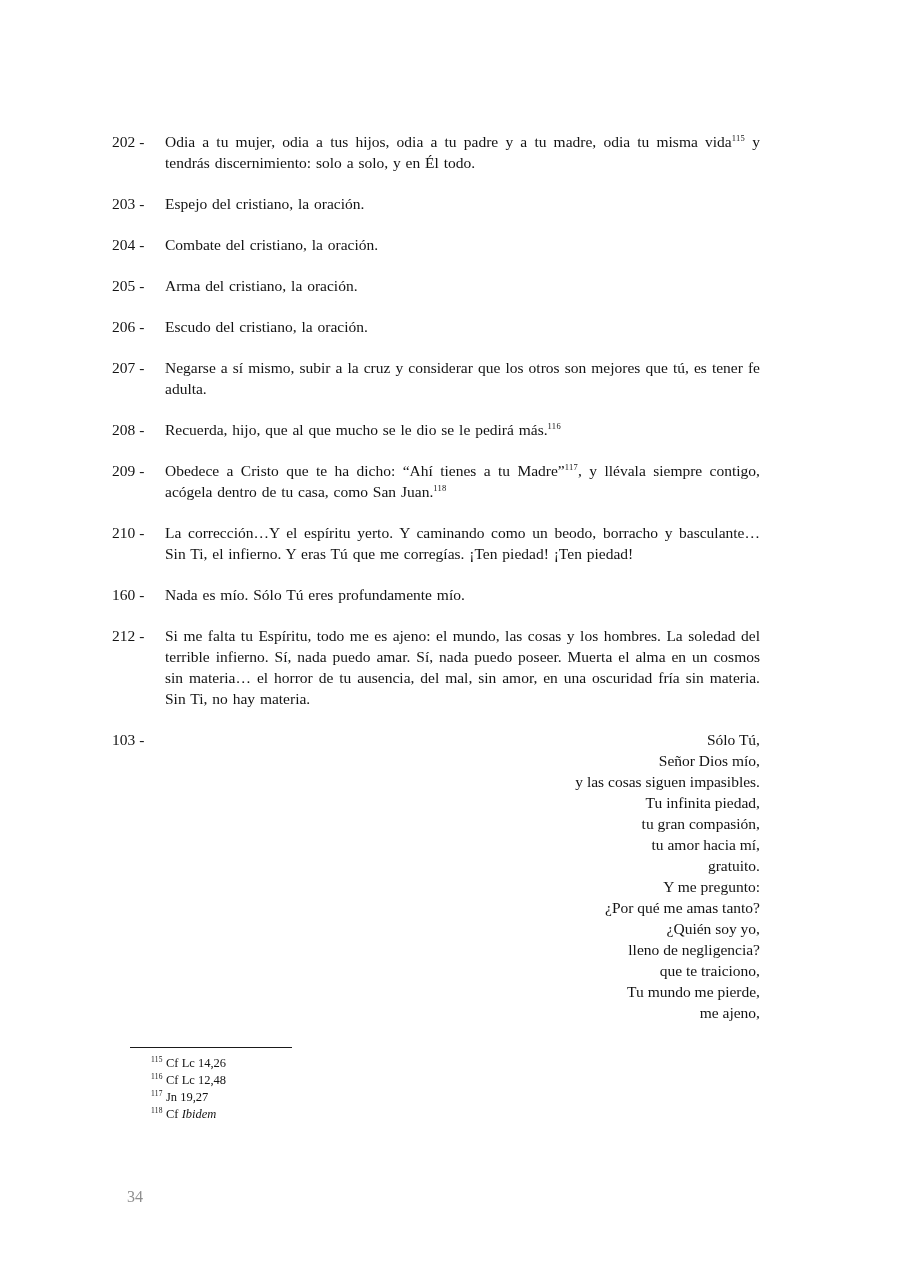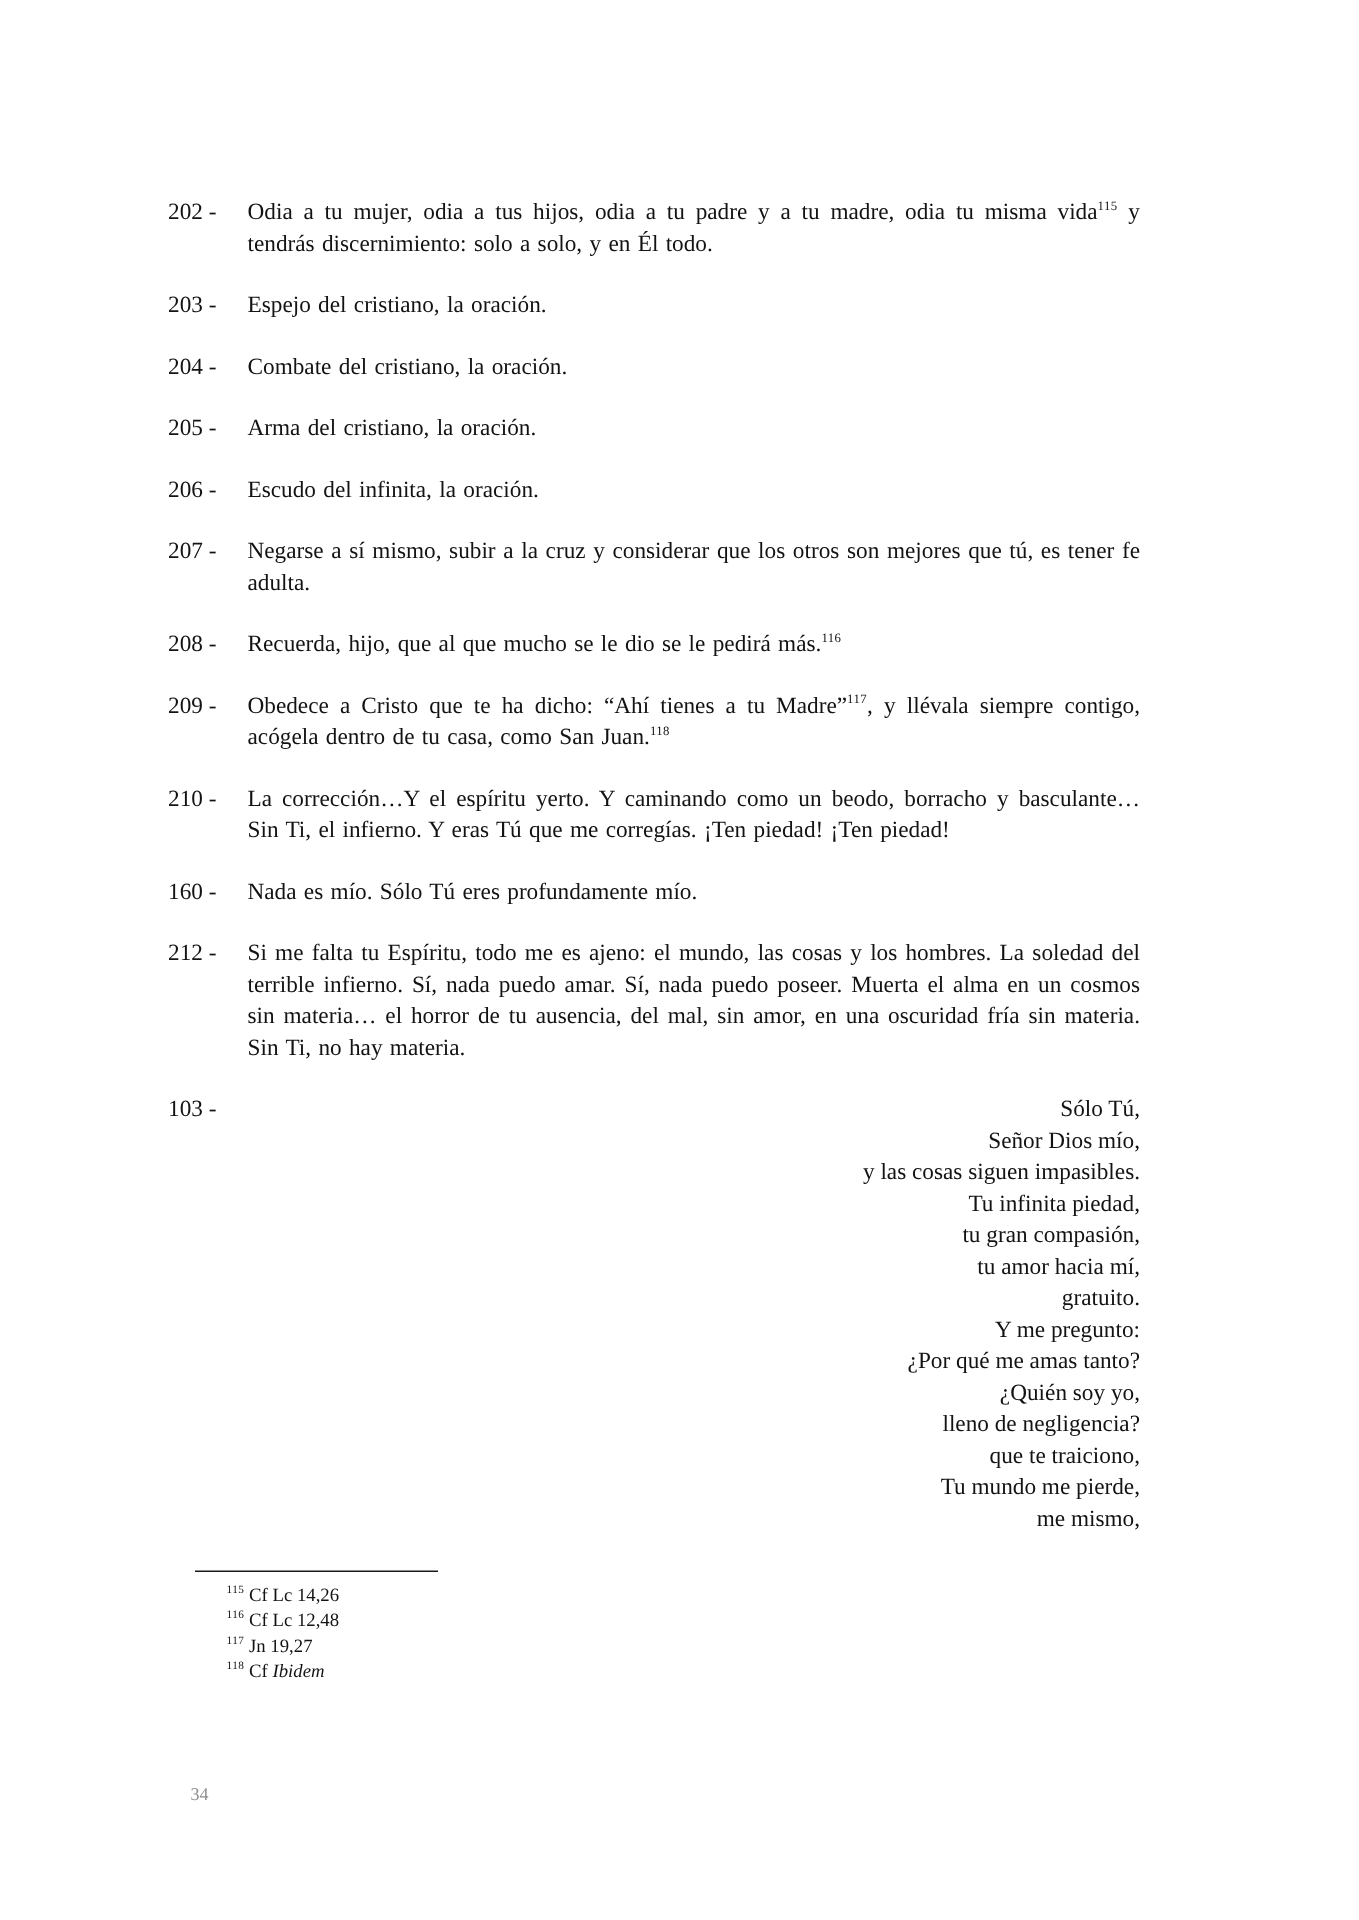--- a/index.html
+++ b/index.html
@@ -66,21 +66,21 @@
     font-size: 7.5px;
     line-height: 0;
     vertical-align: super;
     letter-spacing: 0.3px;
   }
   .footnote em { font-style: italic; }
   .page-number {
     position: absolute;
     left: 127px;
     top: 1186px;
-    font-size: 12px;
+    font-size: 16px;
     color: #8e8e8e;
   }
 </style>
 </head>
 <body>
 
 <div class="page" style="color: rgb(19, 19, 19); background: rgb(255, 255, 255);">
   <main class="content">
     <div id="items-container">
         <div class="item">
@@ -94,21 +94,21 @@
         <div class="item">
           <span class="item-num">204 -</span>
           <div class="item-body">Combate del cristiano, la oración.</div>
         </div>
         <div class="item">
           <span class="item-num">205 -</span>
           <div class="item-body">Arma del cristiano, la oración.</div>
         </div>
         <div class="item">
           <span class="item-num">206 -</span>
-          <div class="item-body">Escudo del infinita, la oración.</div>
+          <div class="item-body">Escudo del cristiano, la oración.</div>
         </div>
         <div class="item">
           <span class="item-num">207 -</span>
           <div class="item-body">Negarse a sí mismo, subir a la cruz y considerar que los otros son mejores que tú, es tener fe adulta.</div>
         </div>
         <div class="item">
           <span class="item-num">208 -</span>
           <div class="item-body">Recuerda, hijo, que al que mucho se le dio se le pedirá más.<sup class="fn-ref">116</sup></div>
         </div>
         <div class="item">
@@ -136,21 +136,21 @@
             <div class="poem-line">Tu infinita piedad,</div>
             <div class="poem-line">tu gran compasión,</div>
             <div class="poem-line">tu amor hacia mí,</div>
             <div class="poem-line">gratuito.</div>
             <div class="poem-line">Y me pregunto:</div>
             <div class="poem-line">¿Por qué me amas tanto?</div>
             <div class="poem-line">¿Quién soy yo,</div>
             <div class="poem-line">lleno de negligencia?</div>
             <div class="poem-line">que te traiciono,</div>
             <div class="poem-line">Tu mundo me pierde,</div>
-            <div class="poem-line">me mismo,</div>
+            <div class="poem-line">me ajeno,</div>
           </div>
         </div>
       </div>
   </main>
   <section class="footnotes">
     <div class="footnote-rule"></div>
     <div id="footnotes-container">
         <div class="footnote"><sup class="fn-marker">115</sup> Cf Lc 14,26</div>
         <div class="footnote"><sup class="fn-marker">116</sup> Cf Lc 12,48</div>
         <div class="footnote"><sup class="fn-marker">117</sup> Jn 19,27</div>

